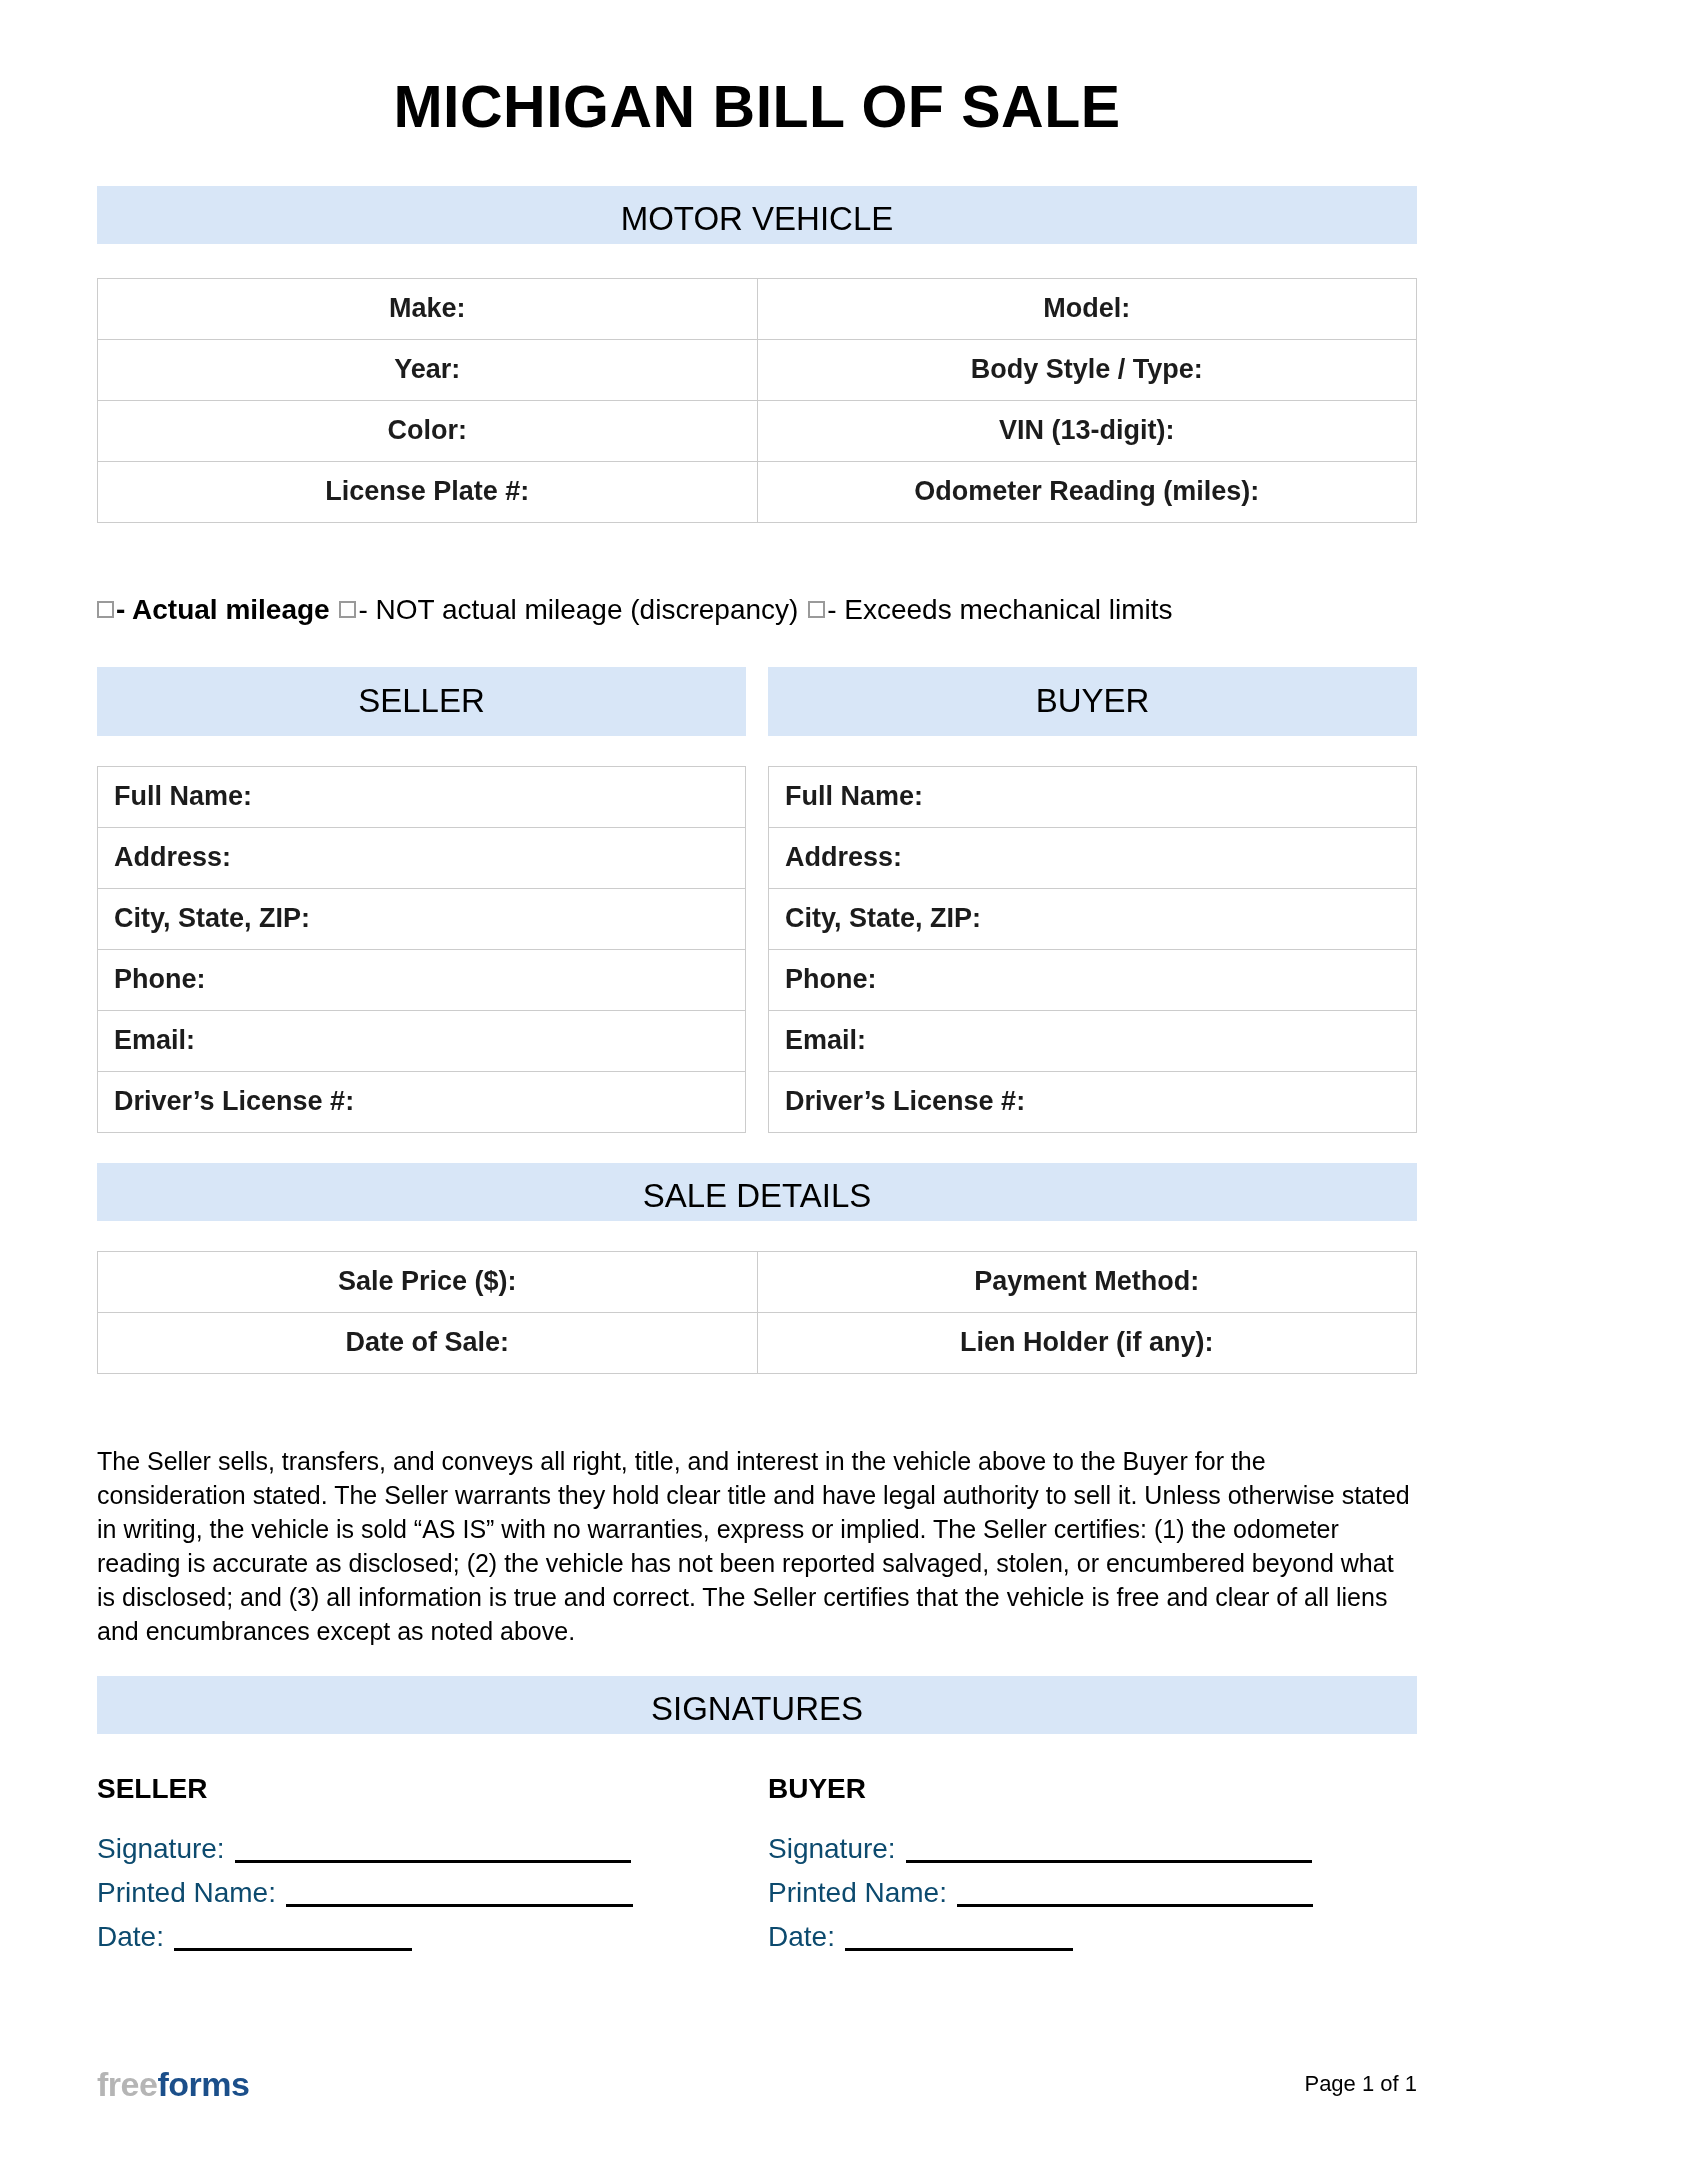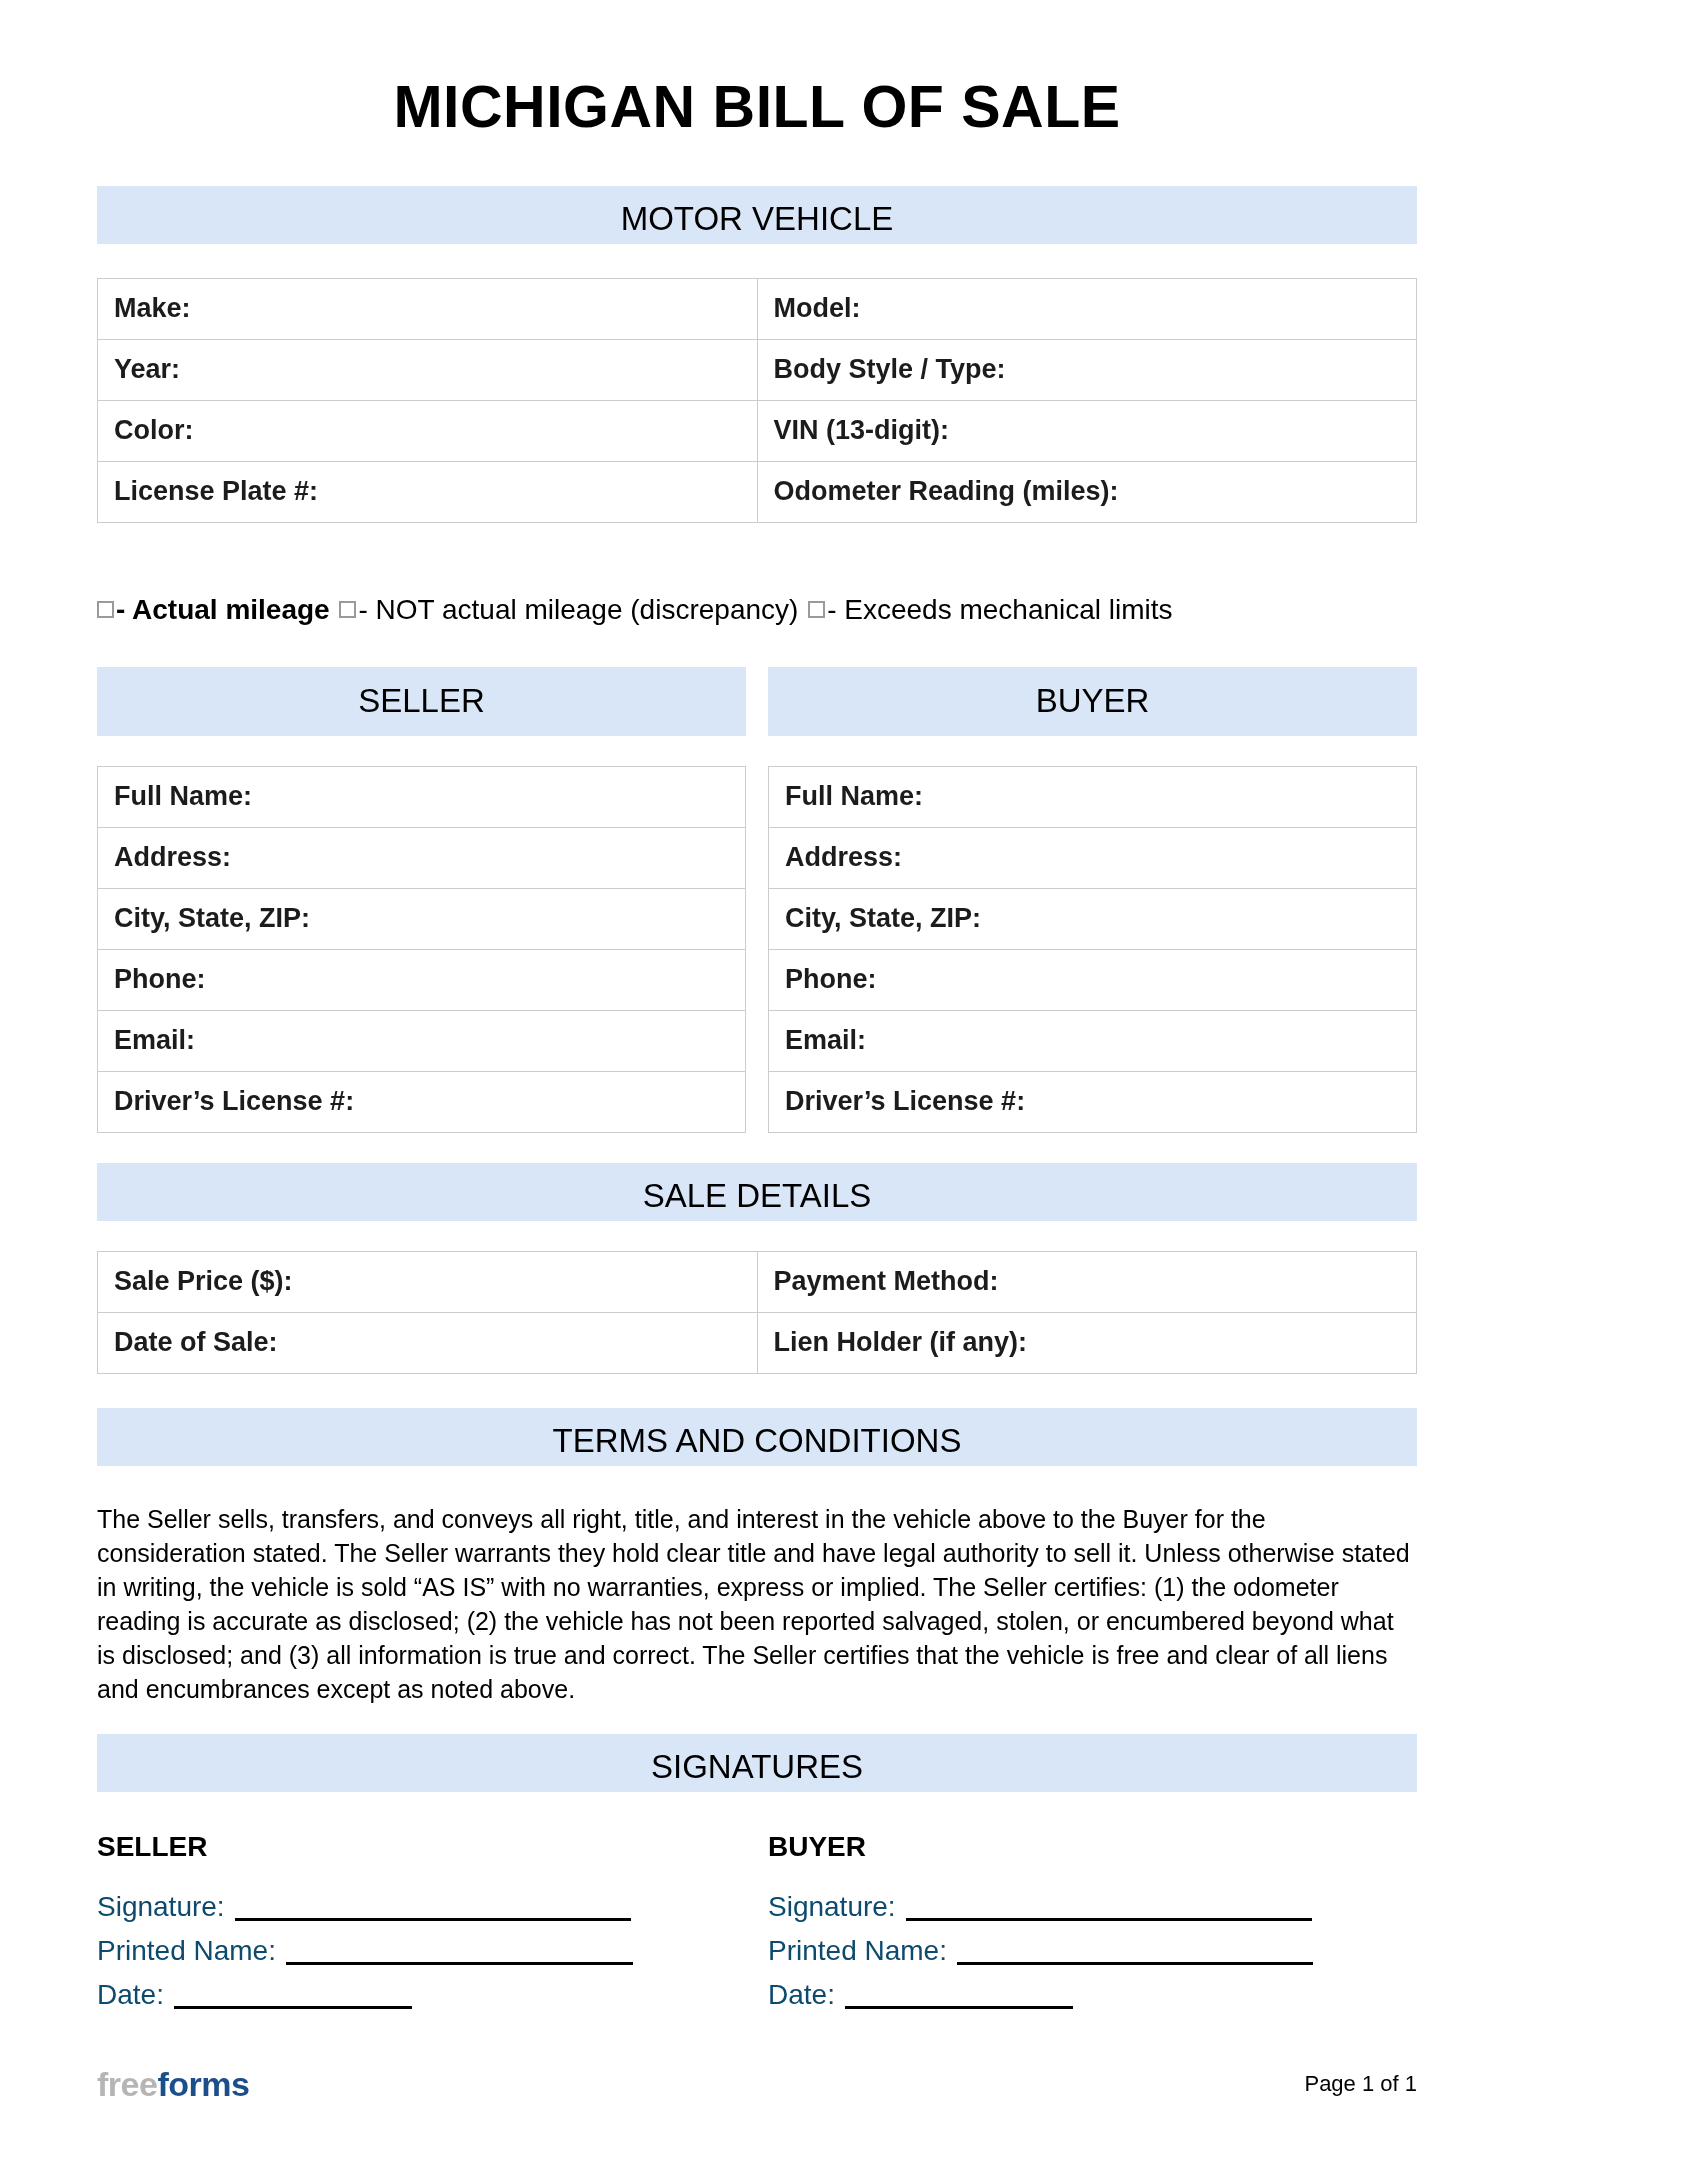--- a/index.html
+++ b/index.html
@@ -59,21 +59,21 @@
   table.form-table td {
     border: 1px solid #cccccc;
     font-size: 27px;
     font-weight: bold;
     padding: 14px 16px 15px;
     vertical-align: middle;
     height: 59px;
     color: #1c1c1c;
     line-height: 1.15;
   }
-  table.form-table.two-col td { width: 50%; }
+  table.form-table.two-col td { width: 50%; text-align: center; }
   table.form-table.one-col td { width: 100%; }
   .gap-28 { height: 28px; }
   .gap-30 { height: 30px; }
   .gap-34 { height: 34px; }
   .gap-40 { height: 40px; }
   .gap-46 { height: 46px; }
 
   
   .odometer-block { padding-top: 40px; }
   .odometer-title {
@@ -292,21 +292,20 @@
       </tr>
       <tr>
         <td>Date of Sale:</td>
         <td>Lien Holder (if any):</td>
       </tr>
     </tbody>
   </table>
 
   <div class="gap-34"></div>
 
-  <div class="section-bar">TERMS AND CONDITIONS</div>
 
   <div class="terms-text">The Seller sells, transfers, and conveys all right, title, and interest in the vehicle above to the Buyer for the consideration stated. The Seller warrants they hold clear title and have legal authority to sell it. Unless otherwise stated in writing, the vehicle is sold “AS IS” with no warranties, express or implied. The Seller certifies: (1) the odometer reading is accurate as disclosed; (2) the vehicle has not been reported salvaged, stolen, or encumbered beyond what is disclosed; and (3) all information is true and correct. The Seller certifies that the vehicle is free and clear of all liens and encumbrances except as noted above.</div>
 
   <div class="gap-28"></div>
 
   <div class="section-bar">SIGNATURES</div>
 
   <div class="two-columns">
     <div class="col">
       <div class="sig-heading">SELLER</div>

